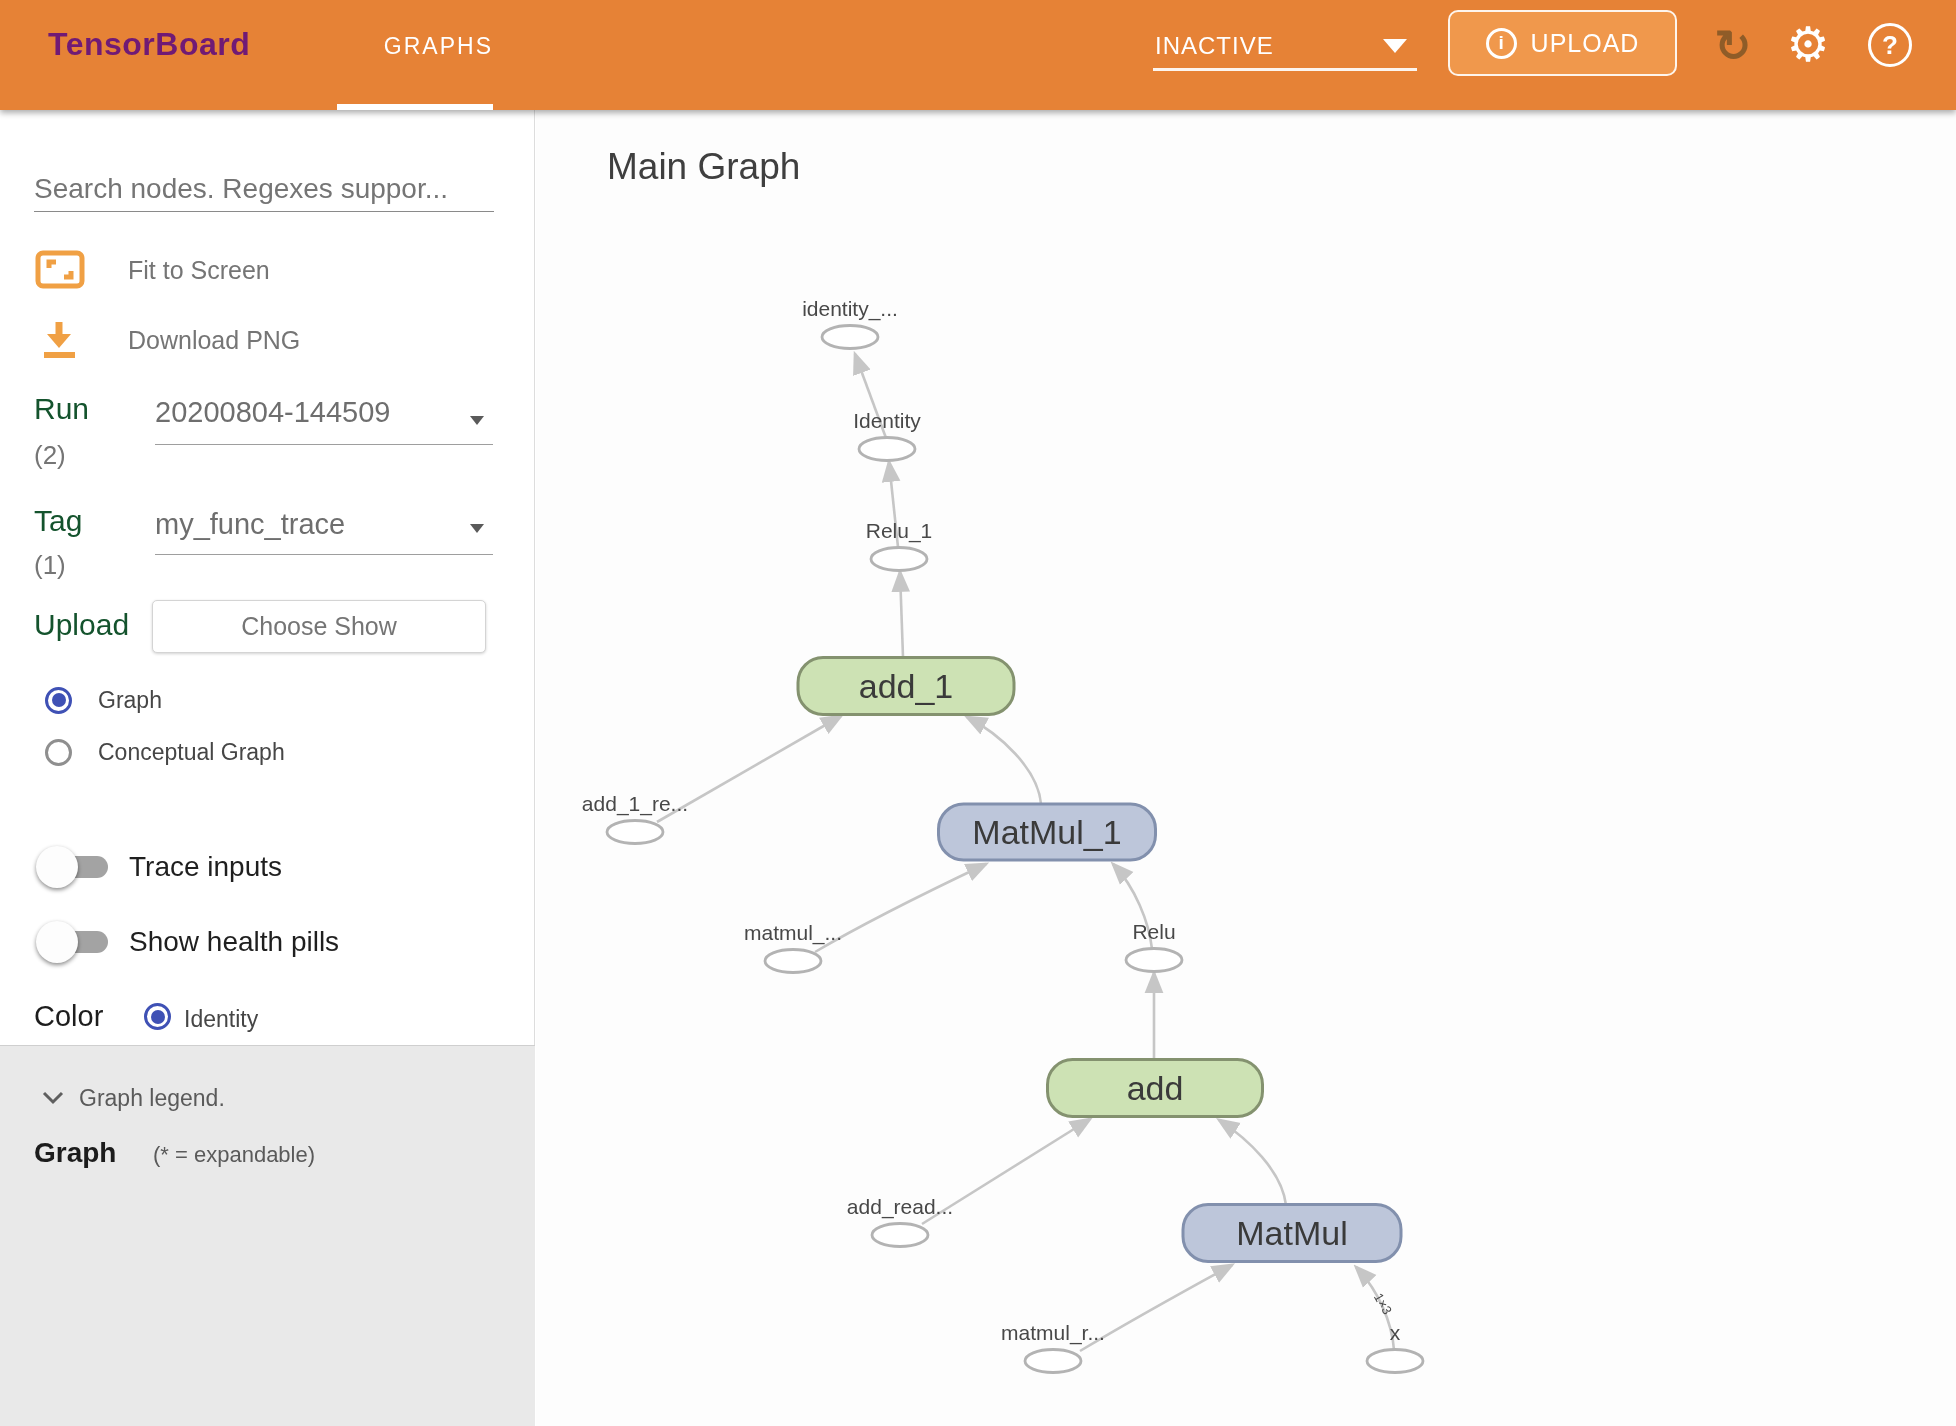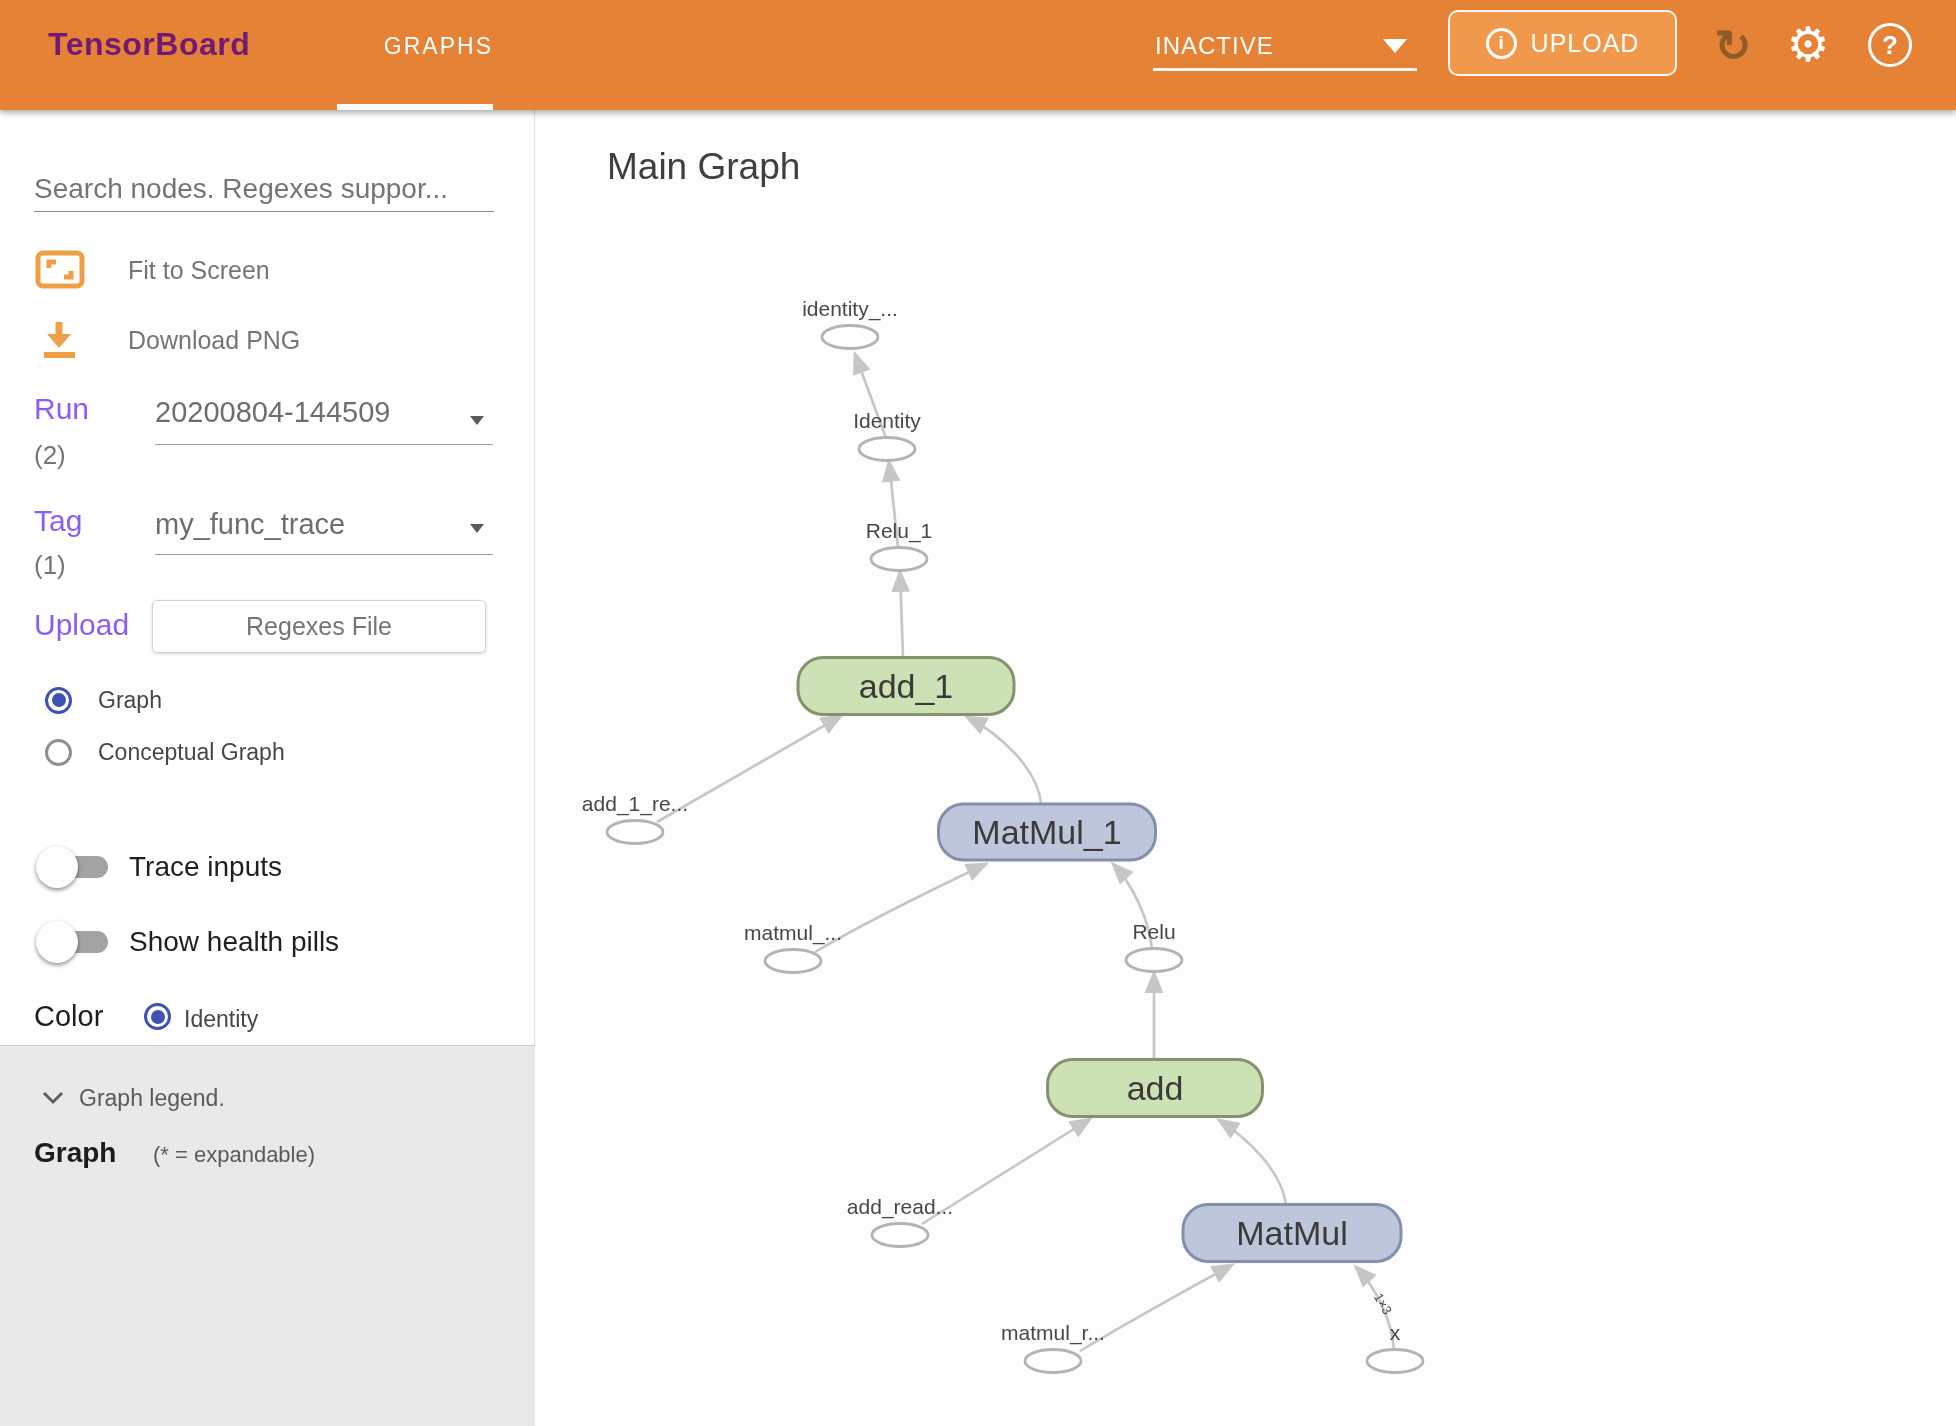--- a/index.html
+++ b/index.html
@@ -44,21 +44,21 @@
   
   .sidebar{position:absolute;left:0;top:110px;width:535px;height:1316px;background:#fff;
     border-right:1px solid #ddd;z-index:5}
   .search-input{position:absolute;left:34px;top:56px;width:460px;height:46px;border:none;
     border-bottom:1px solid #8a8a8a;outline:none;font-size:28px;color:#6d28d9;background:transparent;
     font-family:"Liberation Sans",sans-serif;text-overflow:ellipsis}
   .search-input::placeholder{color:#757575;opacity:1}
   .tool-row{position:absolute;left:0;width:535px;height:48px;cursor:pointer}
   .tool-row .ticon{position:absolute;left:34px;top:0}
   .tool-label{position:absolute;left:128px;top:8px;font-size:25px;color:#757575}
-  .field-label{position:absolute;left:34px;font-size:30px;color:#8b5cf6}
+  .field-label{position:absolute;left:34px;font-size:30px;color:#14532d}
   .field-count{position:absolute;left:34px;font-size:26px;color:#757575}
   .field-value{position:absolute;left:155px;font-size:29px;color:#6e6e6e;width:315px;white-space:nowrap;
     overflow:hidden;cursor:pointer}
   .field-underline{position:absolute;left:155px;width:338px;height:1px;background:#9e9e9e}
   .small-caret{position:absolute;left:470px;width:0;height:0;border-left:7px solid transparent;
     border-right:7px solid transparent;border-top:9px solid #5a5a5a}
   .choose-btn{position:absolute;left:152px;top:490px;width:334px;height:53px;background:#fff;
     border:1px solid #d4d4d4;border-radius:5px;box-shadow:0 1px 3px rgba(0,0,0,.18);
     font-size:25px;color:#757575;font-family:"Liberation Sans",sans-serif;cursor:pointer}
   .radio-row{position:absolute;left:0;width:535px;height:40px;display:flex;align-items:center;cursor:pointer}
@@ -140,21 +140,21 @@
     <div class="field-underline" style="top:334px"></div>
     <div class="small-caret" style="top:306px"></div>
 
     <div class="field-label" style="top:394px">Tag</div>
     <div class="field-count" style="top:440px">(1)</div>
     <div class="field-value" style="top:398px">my_func_trace</div>
     <div class="field-underline" style="top:444px"></div>
     <div class="small-caret" style="top:414px"></div>
 
     <div class="field-label" style="top:498px">Upload</div>
-    <button class="choose-btn">Regexes File</button>
+    <button class="choose-btn">Choose Show</button>
 
     <div class="radio-row" style="top:570px">
       <span class="radio on"></span>
       <span class="radio-label">Graph</span>
     </div>
     <div class="radio-row" style="top:622px">
       <span class="radio"></span>
       <span class="radio-label">Conceptual Graph</span>
     </div>
 

